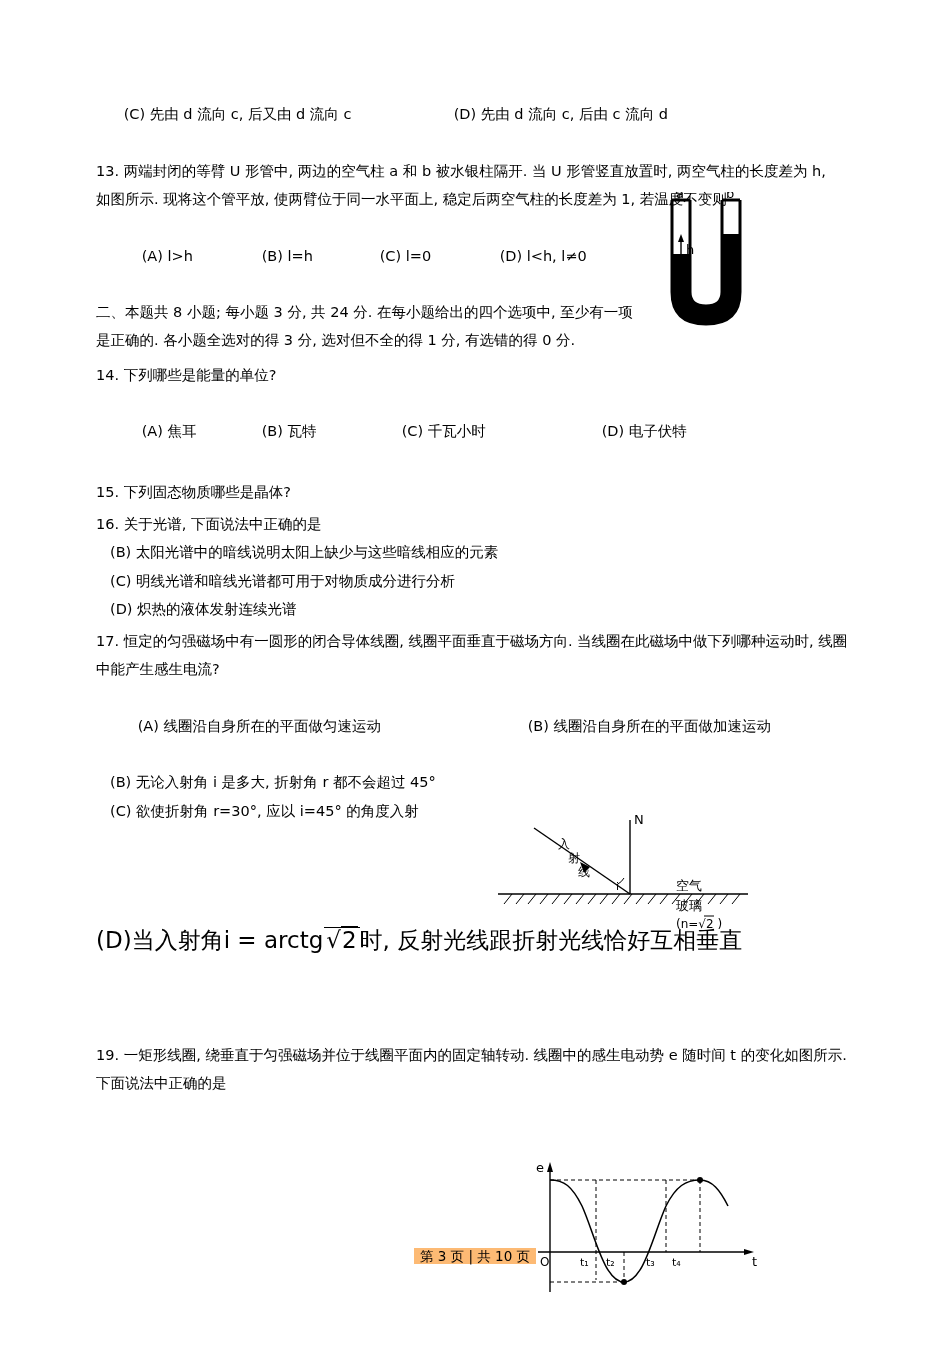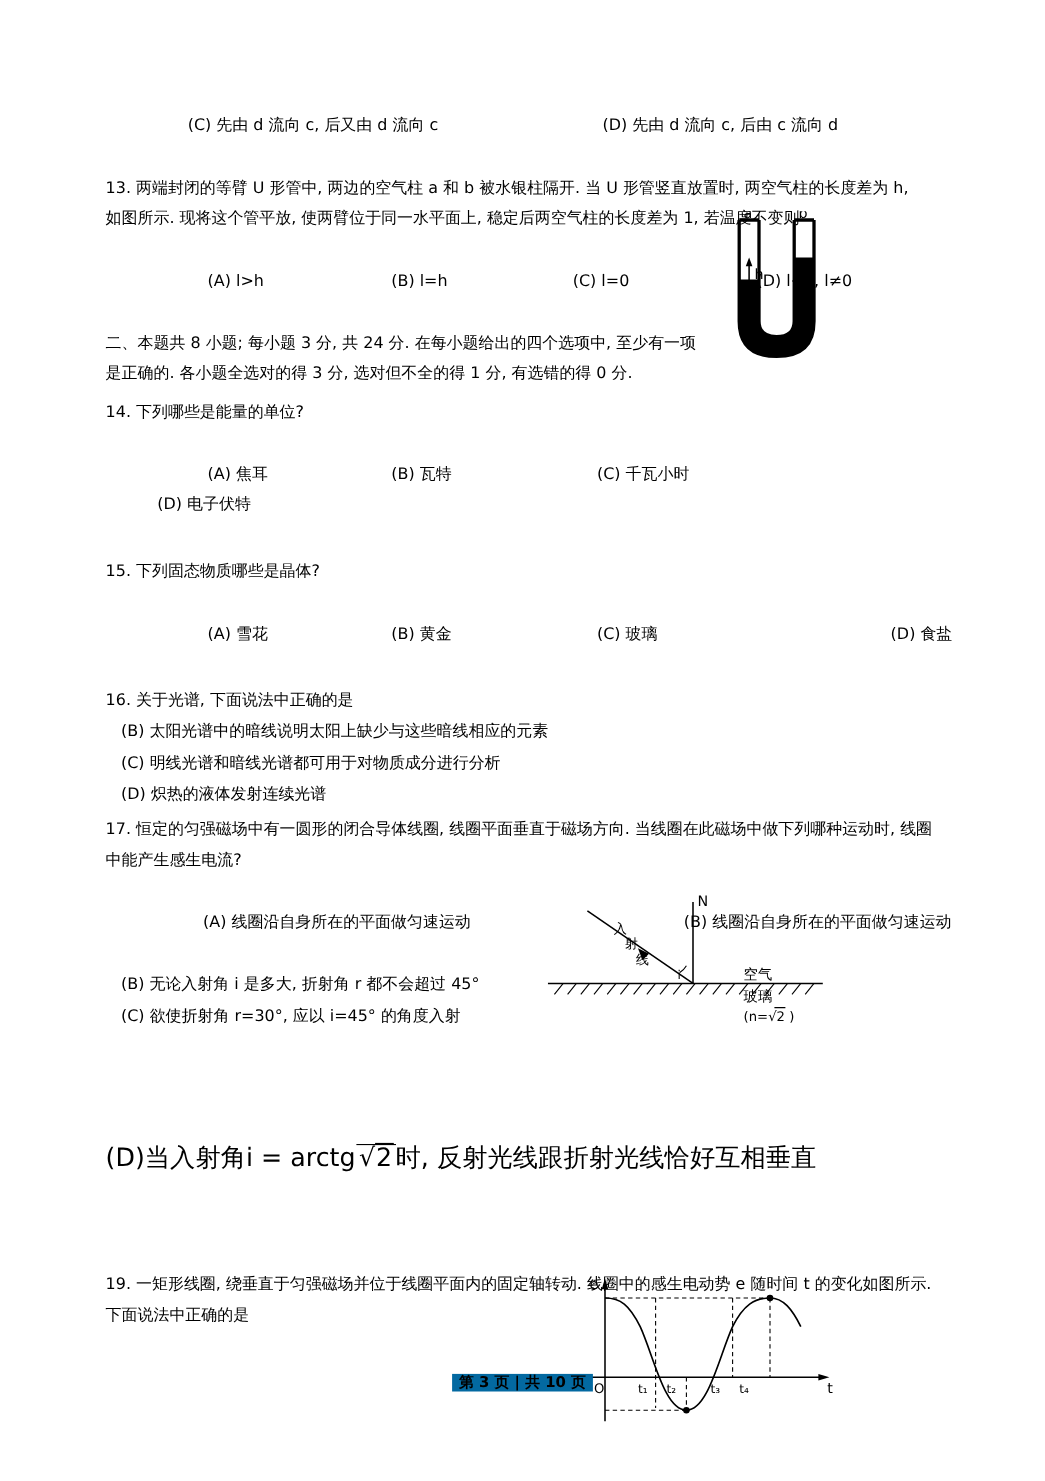--- a/index.html
+++ b/index.html
@@ -28,21 +28,20 @@
     top: 72px;
     width: 770px;
   }
   .line {
     line-height: 1.95;
     white-space: pre-wrap;
   }
   .opt {
     display: inline-block;
     vertical-align: top;
-    margin-left: 47px;
   }
 
   
   .fig-utube {
     position: absolute;
     left: 660px;
     top: 192px;
     width: 130px;
     height: 145px;
   }
@@ -68,23 +67,22 @@
 
   .footer {
     position: absolute;
     left: 0;
     top: 1248px;
     width: 950px;
     text-align: center;
     font-size: 13.5px;
   }
   .footer .pnum {
-    background: #0369a1;
+    background: #fdba74;
     padding: 0 6px;
-    font-weight: bold;
   }
   .sqrt {
     display: inline-block;
     border-top: 1px solid #000;
     padding: 0 2px;
     margin-left: 1px;
     line-height: 1.1;
   }
   .bigline {
     font-size: 23px;
@@ -107,32 +105,29 @@
     </div>
 
     <div class="line" style="width:545px">二、本题共 8 小题; 每小题 3 分, 共 24 分. 在每小题给出的四个选项中, 至少有一项是正确的. 各小题全选对的得 3 分, 选对但不全的得 1 分, 有选错的得 0 分.</div>
 
     <div class="line" style="padding-top:6px">14. 下列哪些是能量的单位?</div>
     <div class="line">
       <span class="opt" style="width:120px;padding-left:18px">(A) 焦耳</span><span class="opt" style="width:140px">(B) 瓦特</span><span class="opt" style="width:200px">(C) 千瓦小时</span><span class="opt">(D) 电子伏特</span>
     </div>
 
     <div class="line" style="padding-top:4px">15. 下列固态物质哪些是晶体?</div>
-    <div class="line">
-      <span class="opt" style="width:120px;padding-left:18px">(A) 雪花</span><span class="opt" style="width:140px">(B) 黄金</span><span class="opt" style="width:220px">(C) 玻璃</span><span class="opt">(D) 食盐</span>
-    </div>
 
     <div class="line" style="padding-top:4px">16. 关于光谱, 下面说法中正确的是</div>
     <div class="line" style="padding-left:14px">(B) 太阳光谱中的暗线说明太阳上缺少与这些暗线相应的元素</div>
     <div class="line" style="padding-left:14px">(C) 明线光谱和暗线光谱都可用于对物质成分进行分析</div>
     <div class="line" style="padding-left:14px">(D) 炽热的液体发射连续光谱</div>
 
     <div class="line" style="width:760px;padding-top:4px">17. 恒定的匀强磁场中有一圆形的闭合导体线圈, 线圈平面垂直于磁场方向. 当线圈在此磁场中做下列哪种运动时, 线圈中能产生感生电流?</div>
     <div class="line">
-      <span class="opt" style="width:390px;padding-left:14px">(A) 线圈沿自身所在的平面做匀速运动</span><span class="opt">(B) 线圈沿自身所在的平面做匀速运动</span>
+      <span class="opt" style="width:390px;padding-left:14px">(A) 线圈沿自身所在的平面做匀速运动</span><span class="opt">(B) 线圈沿自身所在的平面做加速运动</span>
     </div>
 
     <div class="line" style="padding-left:14px">(B) 无论入射角 i 是多大, 折射角 r 都不会超过 45°</div>
     <div class="line" style="padding-left:14px">(C) 欲使折射角 r=30°, 应以 i=45° 的角度入射</div>
 
     <div class="bigline" style="padding-top:92px">
       <span>(D)当入射角i = arctg</span><span class="sqrt">√<span style="border-top:1px solid #000;padding:0 1px">2</span></span><span>时, 反射光线跟折射光线恰好互相垂直</span>
     </div>
 
     <div class="line" style="width:760px;padding-top:78px">19. 一矩形线圈, 绕垂直于匀强磁场并位于线圈平面内的固定轴转动. 线圈中的感生电动势 e 随时间 t 的变化如图所示. 下面说法中正确的是</div>

